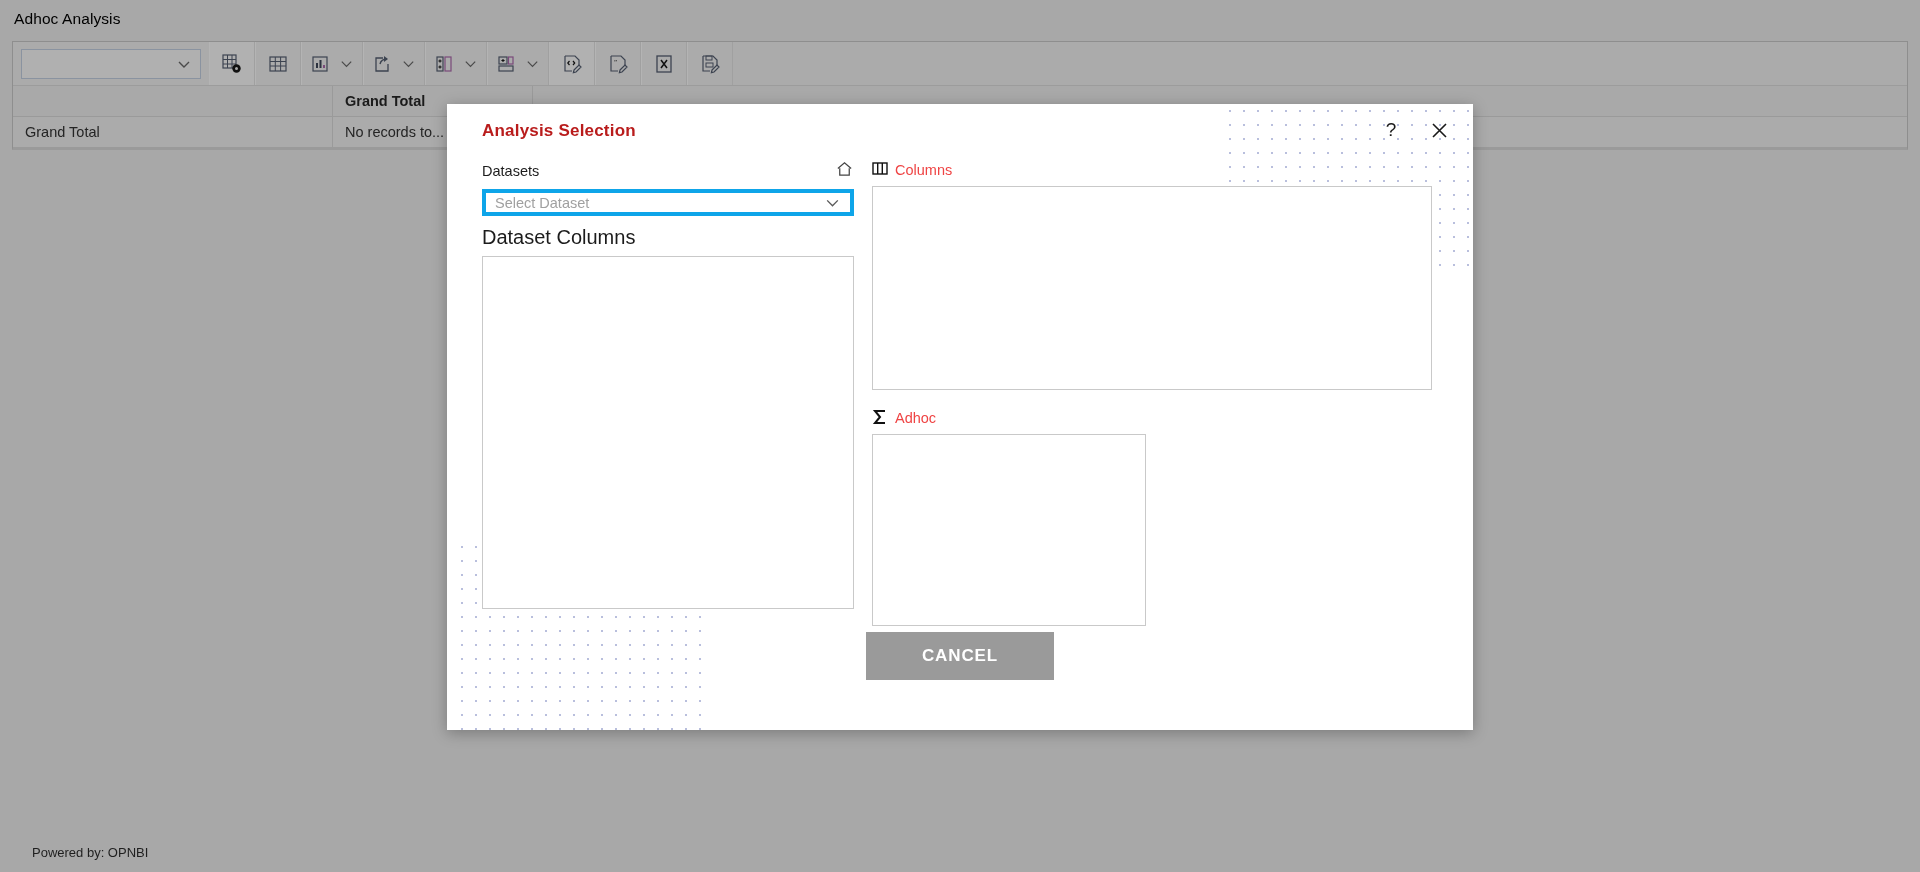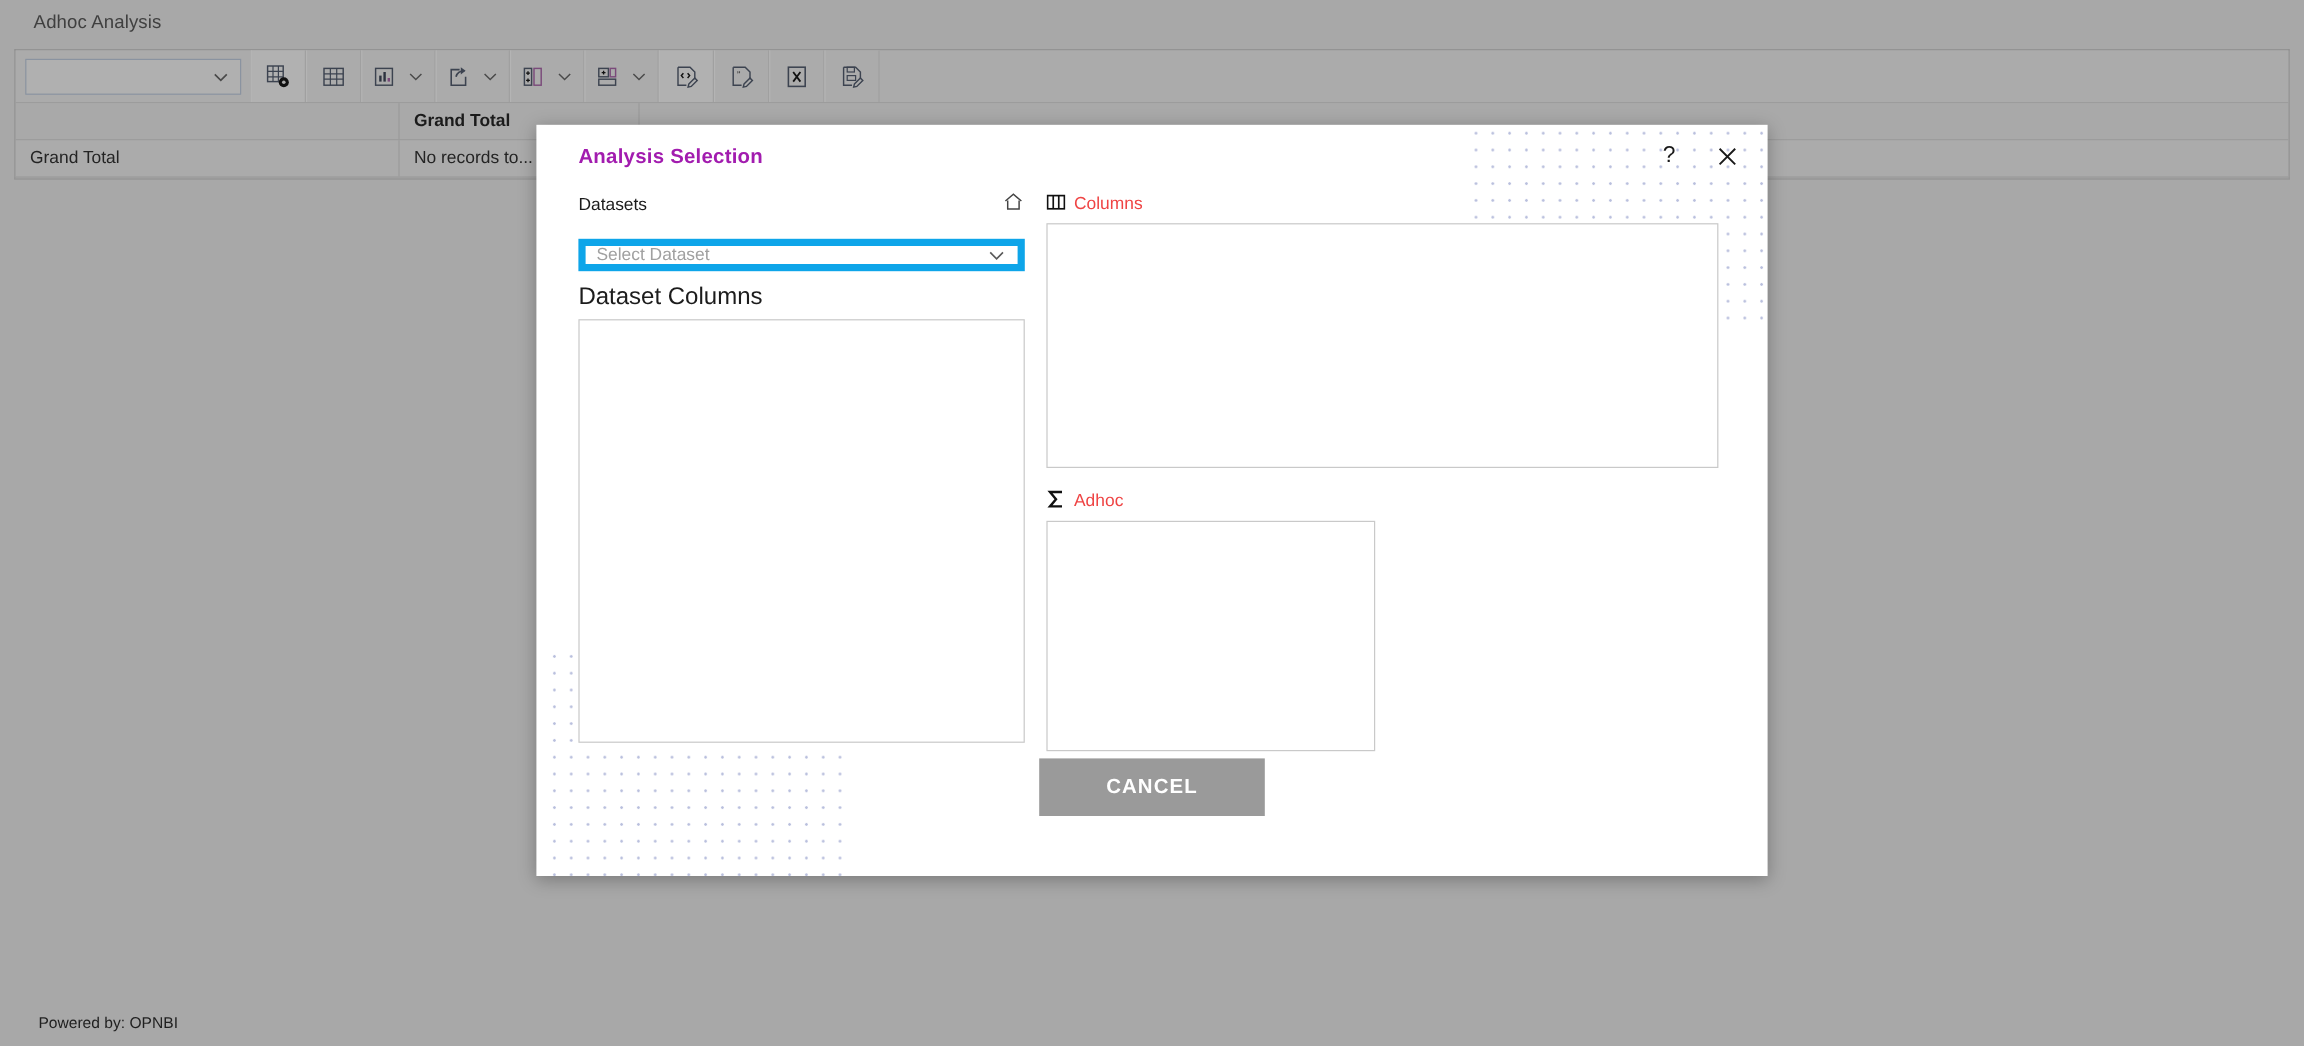--- a/index.html
+++ b/index.html
@@ -11,23 +11,23 @@
   }
   body {
     background: #a8a8a8;
     position: relative;
     -webkit-font-smoothing: antialiased;
   }
 
   
   .page-title {
     position: absolute;
-    left: 28px; top: 10px;
+    left: 14px; top: 10px;
     font-size: 15.5px;
-    color: #404040;
+    color: #000000;
     letter-spacing: .1px;
     text-align: center;
   }
 
   
   .app-panel {
     position: absolute;
     left: 12px; top: 41px;
     width: 1896px;
     background: #a9a9a9;
@@ -111,21 +111,21 @@
     background-size: 14px 14px;
     pointer-events: none;
   }
   .dots-tr { right: 0; top: 0; width: 250px; height: 170px; }
   .dots-bl { left: 8px; bottom: 0; width: 250px; height: 190px; }
 
   .modal-title {
     position: absolute;
     left: 35px; top: 17px;
     font-size: 17px; font-weight: bold;
-    color: #a21caf;
+    color: #b91c1c;
     letter-spacing: .2px;
   }
   .modal-actions {
     position: absolute;
     right: 22px; top: 14px;
     display: flex; align-items: center; gap: 24px;
   }
   .icon-btn {
     width: 24px; height: 24px;
     display: flex; align-items: center; justify-content: center;
@@ -143,23 +143,23 @@
 
   
   .left-col { position: absolute; left: 35px; top: 0; width: 372px; }
   .field-label-row {
     display: flex; align-items: center; justify-content: space-between;
     height: 22px;
     text-align: right;
   }
   .field-label { font-size: 14.5px; color: #1c1c1c; }
   .select-box {
-    margin-top: 17px;
+    margin-top: 7px;
     height: 27px;
-    border: 6px solid #0ea5e9;
+    border: 4px solid #0ea5e9;
     display: flex; align-items: center;
     justify-content: space-between;
     padding: 0 9px 0 2px;
     cursor: pointer;
     background: #fff;
   }
   .select-placeholder { font-size: 14.5px; color: #a0a0a0; }
   .sub-label { margin-top: 10px; font-size: 20px; color: #1c1c1c; }
   .listbox {
     margin-top: 7px;

